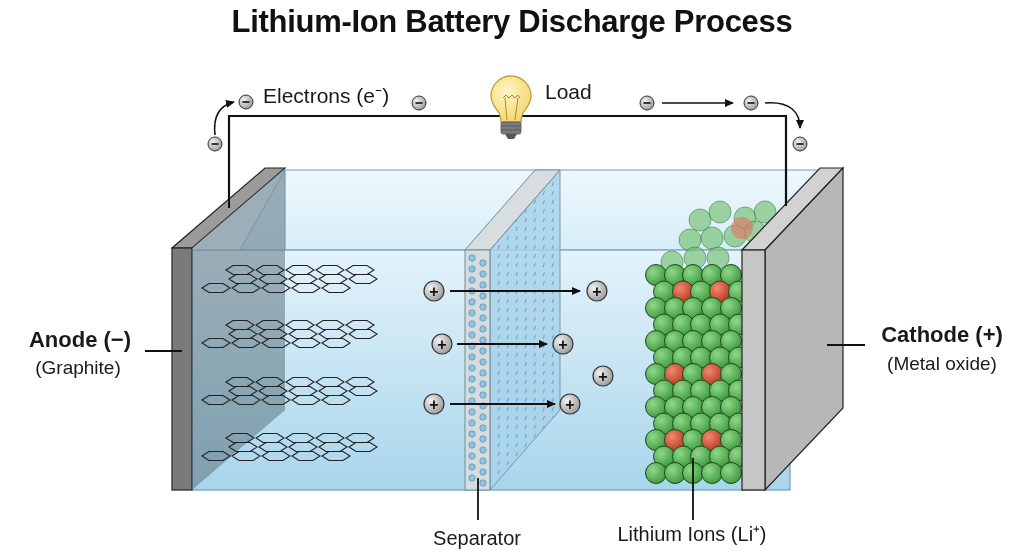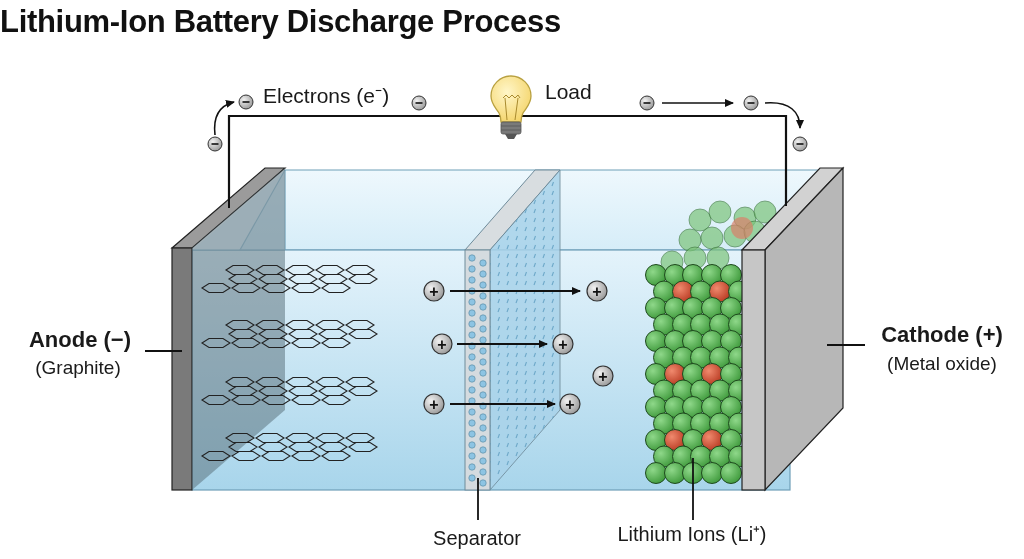--- a/index.html
+++ b/index.html
@@ -1,17 +1,17 @@
 <!DOCTYPE html>
 <html><head>
 <meta charset="utf-8">
 <style>
   html, body { margin:0; padding:0; background:#ffffff; }
   body { width:1024px; height:559px; position:relative; overflow:hidden; font-family:"Liberation Sans", sans-serif; }
-  #title { position:absolute; left:0; top:4px; width:1024px; font-family:"Liberation Sans", sans-serif; font-weight:bold; font-size:31px; color:#111; letter-spacing:-0.3px; }
+  #title { position:absolute; left:0; top:4px; width:1024px; text-align:center; font-family:"Liberation Sans", sans-serif; font-weight:bold; font-size:31px; color:#111; letter-spacing:-0.3px; }
   svg#diagram { position:absolute; left:0; top:0; }
   .lbl { font-family:"Liberation Sans", sans-serif; fill:#1a1a1a; }
 </style>
 </head>
 <body>
 
 <div id="title">Lithium-Ion Battery Discharge Process</div>
 
 <svg id="diagram" width="1024" height="559" viewBox="0 0 1024 559">
   <defs>

